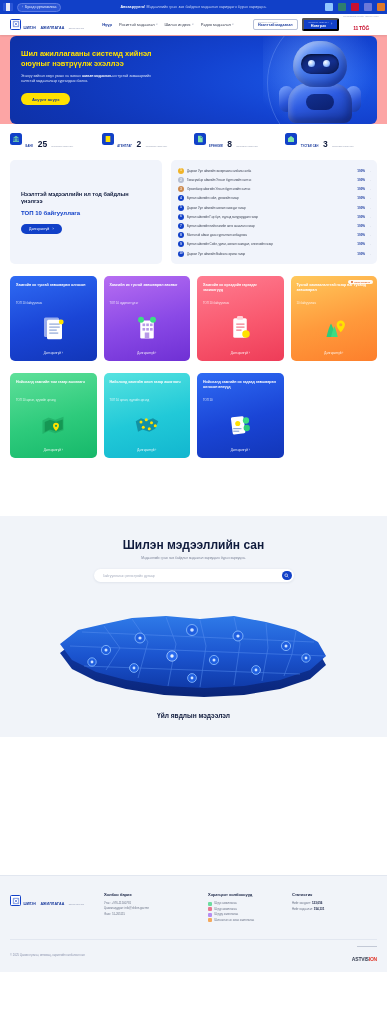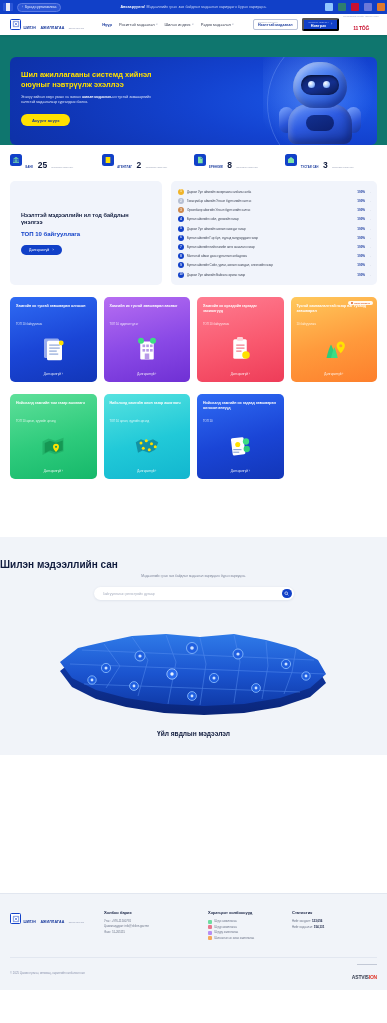--- a/index.html
+++ b/index.html
@@ -73,21 +73,21 @@
     display:flex; align-items:center; gap:3px;
   }
   .btn-primary .t1 { font-size:2.1px; color:#b7c7f5; display:block; }
   .btn-primary .t2 { font-size:3.8px; color:#fff; font-weight:bold; display:block; }
   .btn-primary .cv { font-size:3px; color:#fff; }
   .logo-11 { text-align:center; line-height:1; }
   .logo-11 .sm { font-size:1.9px; color:#a0a7ba; display:block; letter-spacing:-.05px; }
   .logo-11 .bg { font-size:5px; font-weight:bold; color:#c8102e; letter-spacing:-.3px; }
 
   
-  .hero-wrap { padding:22px 10px 0; background:#0f766e; }
+  .hero-wrap { padding:1px 10px 0; background:#fca5a5; }
   .hero {
     position:relative; height:88px; border-radius:6px; overflow:hidden;
     background:
       radial-gradient(110% 130% at 88% 50%, #1b58e8 0%, #1342cf 36%, #0f35b4 70%, #0d2f9f 100%);
   }
   .hero-blob {
     position:absolute; right:-6px; top:-10px; width:120px; height:112px;
     background:radial-gradient(circle at 42% 38%, rgba(110,160,255,.55), rgba(20,60,190,0) 62%);
   }
   .hero-rim {
@@ -205,21 +205,21 @@
   .card-badge .dot { width:1.8px; height:1.8px; border-radius:50%; background:#e0642b; }
   .card-h { font-size:3.6px; font-weight:bold; line-height:1.42; min-height:16px; }
   .card-s { margin-top:2.5px; font-size:2.8px; color:rgba(255,255,255,.8); line-height:1.4; }
   .card-art { flex:1; display:flex; align-items:center; justify-content:center; padding:4px 0; }
   .card-art svg { width:30px; height:30px; }
   .card-f { font-size:3px; color:rgba(255,255,255,.9); text-align:center; }
 
   
   .bandspacer { height:58px; background:#fff; }
   .band { background:#f1f4f9; padding:22px 0 18px; }
-  .band-h { text-align:left; font-size:10px; font-weight:bold; color:#101b3d; }
+  .band-h { text-align:center; font-size:12px; font-weight:bold; color:#101b3d; }
   .band-p { text-align:center; margin-top:4px; font-size:3.3px; color:#7b8398; }
   .searchbar {
     margin:9px auto 0; width:200px; height:13px; background:#fff; border-radius:999px;
     display:flex; align-items:center; padding:0 2px 0 9px;
     box-shadow:0 .6px 2.5px rgba(20,40,90,.10);
   }
   .searchbar input {
     flex:1; border:none; outline:none; font-size:3.4px; color:#3b4254;
     font-family:"Liberation Sans", sans-serif; background:transparent;
   }

